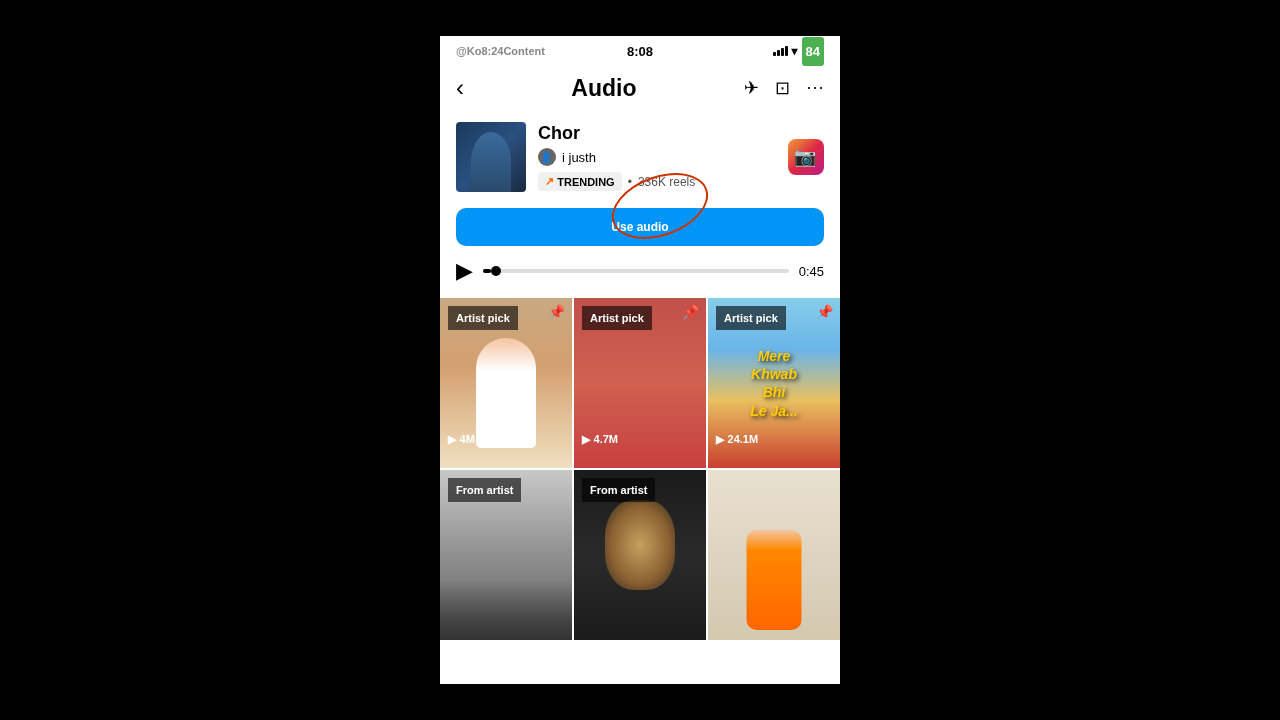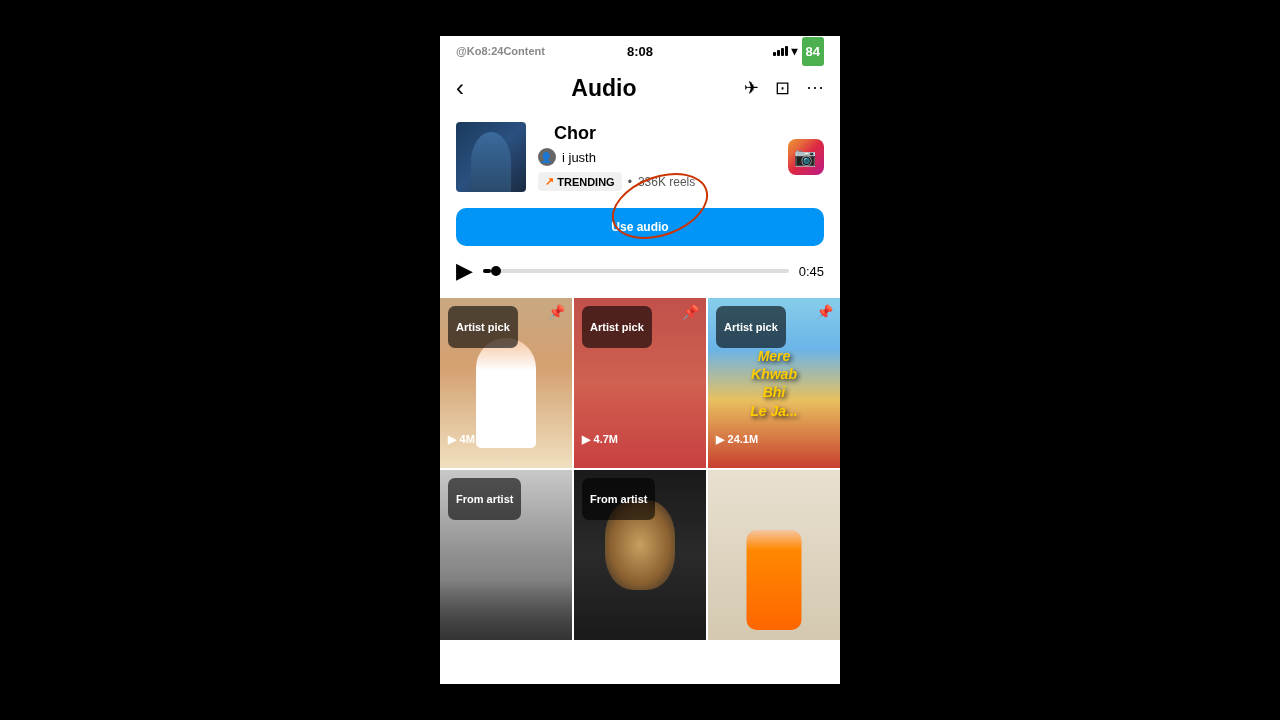--- a/index.html
+++ b/index.html
@@ -80,21 +80,21 @@
       position: absolute;
       bottom: 0;
       left: 50%;
       transform: translateX(-50%);
       width: 40px;
       height: 60px;
       background: linear-gradient(180deg, #3a6a9c 0%, #2a4a6c 100%);
       border-radius: 50% 50% 0 0;
     }
     .track-details { flex: 1; }
-    .track-name { font-size: 18px; font-weight: 700; color: #000; margin-bottom: 4px; margin-left: 16px; }
+    .track-name { font-size: 18px; font-weight: 700; color: #000; margin-bottom: 4px; }
     .track-artist { display: flex; align-items: center; gap: 6px; margin-bottom: 6px; }
     .artist-avatar {
       width: 18px; height: 18px;
       background: #666;
       border-radius: 50%;
       display: flex; align-items: center; justify-content: center;
       font-size: 10px; color: #fff;
     }
     .artist-name { font-size: 13px; color: #000; font-weight: 500; }
     .track-meta { display: flex; align-items: center; gap: 6px; }
@@ -172,22 +172,22 @@
     }
 
     .video-badge {
       position: absolute;
       top: 8px;
       left: 8px;
       background: rgba(0,0,0,0.6);
       color: #fff;
       font-size: 11px;
       font-weight: 600;
-      padding: 15px 8px;
-      border-radius: 7px;
+      padding: 6px 8px;
+      border-radius: 0;
       z-index: 2;
     }
 
     .pin-icon {
       position: absolute;
       top: 6px;
       right: 6px;
       color: #fff;
       font-size: 14px;
       z-index: 2;

